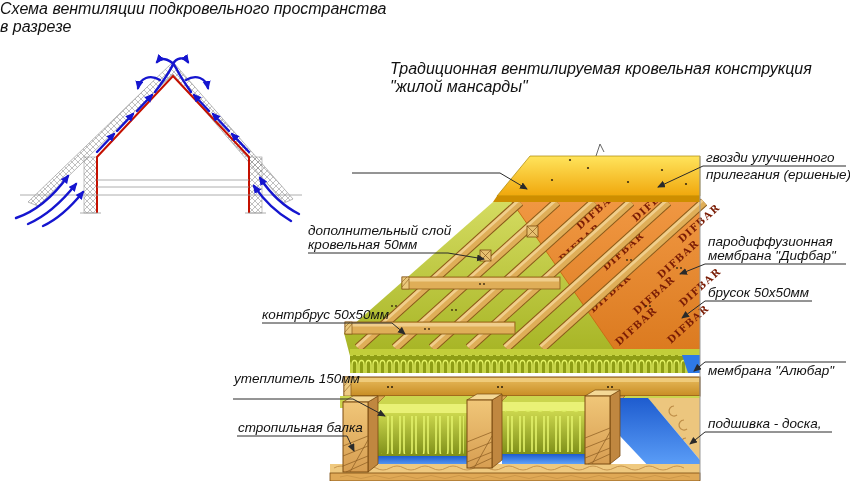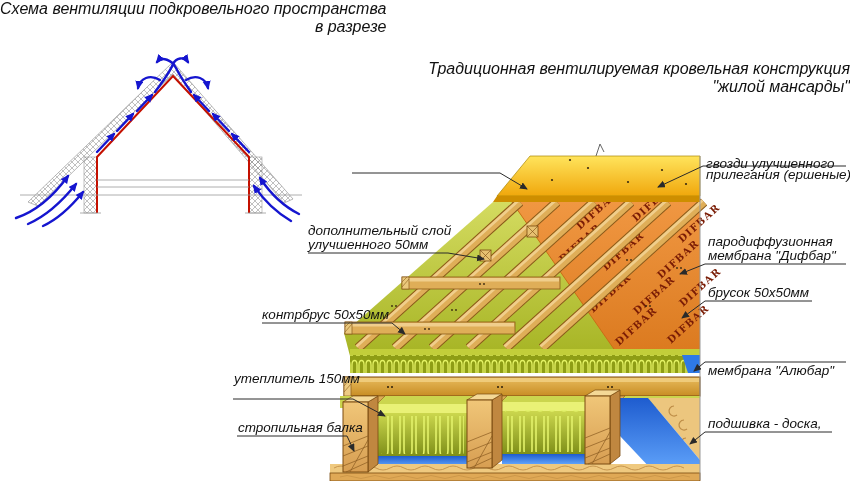--- a/index.html
+++ b/index.html
@@ -1,21 +1,21 @@
 <!DOCTYPE html>
 <html><head>
 <meta charset="utf-8">
 <style>
   html,body{margin:0;padding:0;background:#ffffff;}
   body{width:850px;height:481px;position:relative;overflow:hidden;
        font-family:"Liberation Sans",sans-serif;color:#1a1a1a;}
   .stage{position:absolute;inset:0;width:850px;height:481px;}
   svg.canvas{position:absolute;left:0;top:0;}
   .title{position:absolute;font-style:italic;font-size:16px;line-height:18px;
-         text-align:right;color:#111;}
+         text-align:left;color:#111;}
   .lbl{position:absolute;font-style:italic;font-size:13.5px;line-height:14px;
        white-space:nowrap;color:#111;}
 </style>
 </head>
 <body>
 
 <div class="stage">
 
 <svg class="canvas" width="850" height="481" viewBox="0 0 850 481" xmlns="http://www.w3.org/2000/svg">
   <defs>
@@ -314,27 +314,27 @@
   <div>Схема вентиляции подкровельного пространства</div>
   <div>в разрезе</div>
 </div>
 <div class="title" style="left:390px;top:60px;width:460px;">
   <div>Традиционная вентилируемая кровельная конструкция</div>
   <div>"жилой мансарды"</div>
 </div>
 
 <div class="lbl" style="left:308px;top:224px;">
   <div>дополнительный слой</div>
-  <div>улучшенного 50мм</div>
+  <div>кровельная 50мм</div>
 </div>
 <div class="lbl" style="left:262px;top:308px;">контрбрус 50x50мм</div>
 <div class="lbl" style="left:234px;top:372px;">утеплитель 150мм</div>
 <div class="lbl" style="left:238px;top:421px;">стропильная балка</div>
 
-<div class="lbl" style="left:706px;top:151px;margin-top:6px;">гвозди улучшенного</div>
+<div class="lbl" style="left:706px;top:151px;">гвозди улучшенного</div>
 <div class="lbl" style="left:706px;top:168px;">прилегания (ершеные)</div>
 <div class="lbl" style="left:708px;top:235px;">
   <div>пародиффузионная</div>
   <div>мембрана "Дифбар"</div>
 </div>
 <div class="lbl" style="left:708px;top:286px;">брусок 50x50мм</div>
 <div class="lbl" style="left:708px;top:364px;">мембрана "Алюбар"</div>
 <div class="lbl" style="left:708px;top:417px;">подшивка - доска,</div>
 
 </div>

